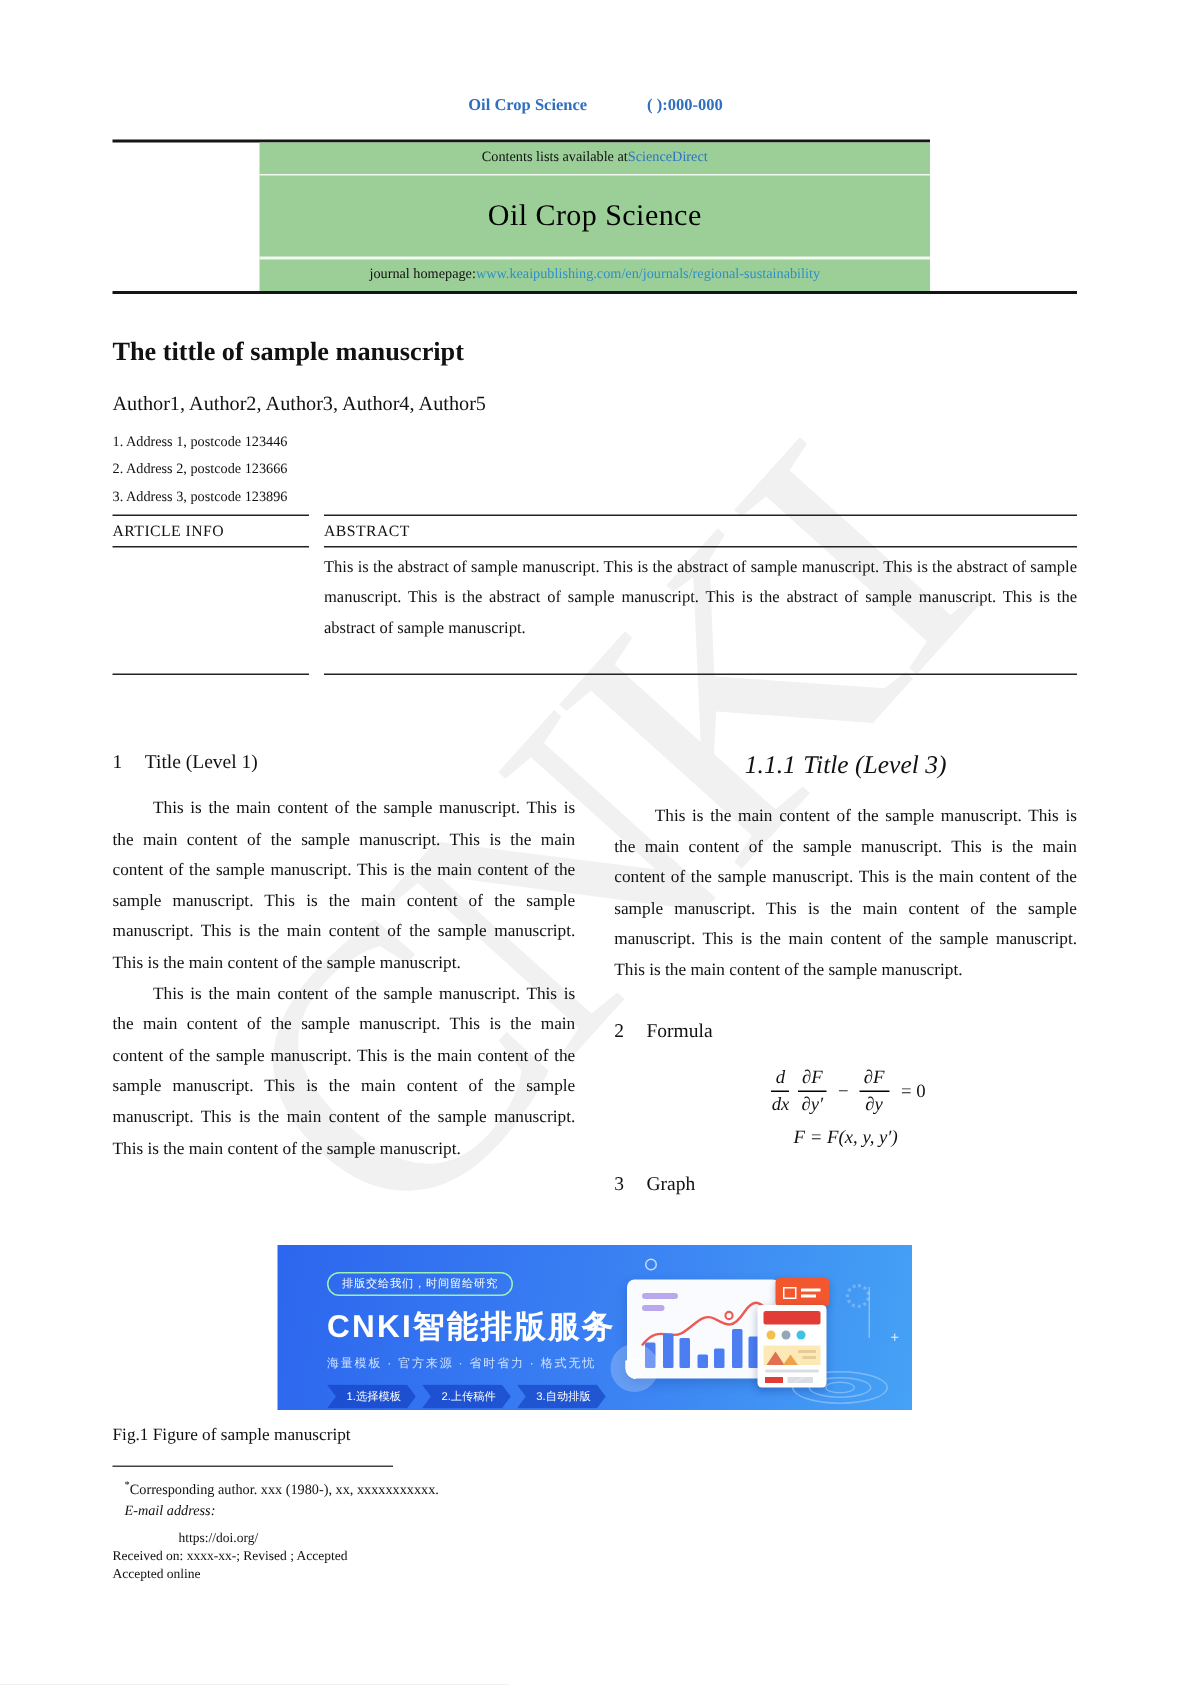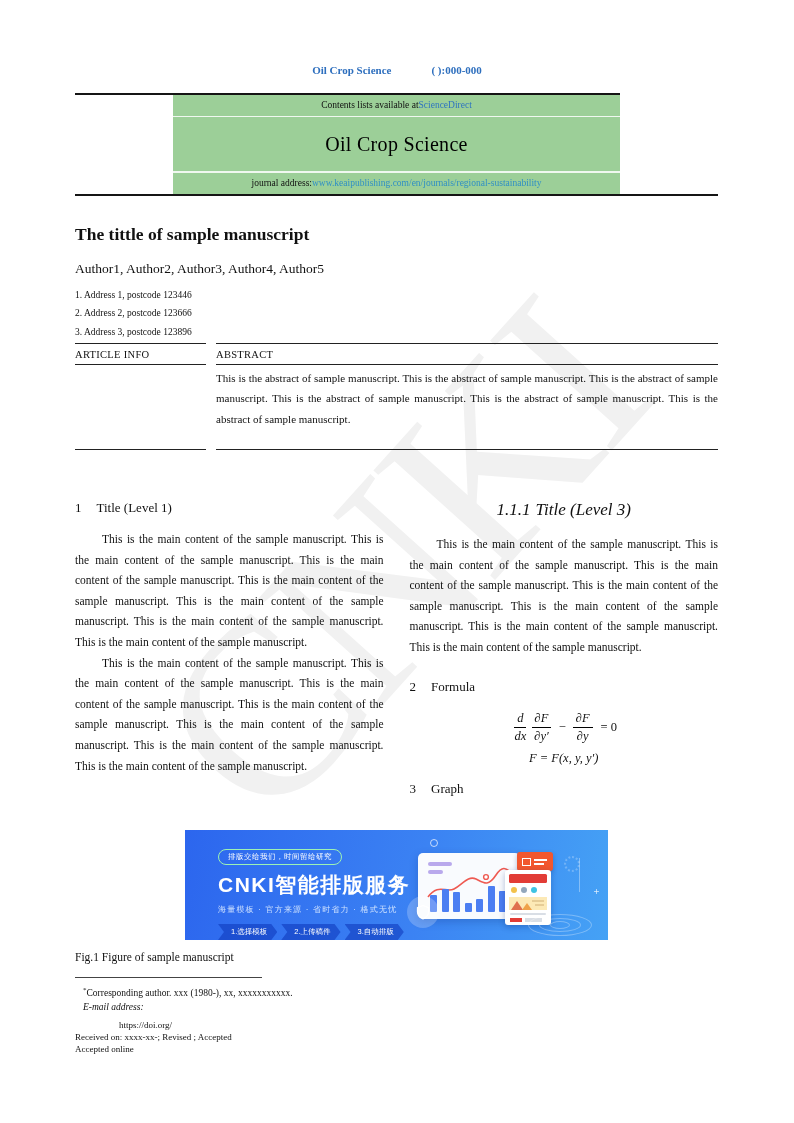--- a/index.html
+++ b/index.html
@@ -148,21 +148,21 @@
 
   <div class="masthead">
     <div class="mast-row">
       <span>Contents lists available at </span>
         <a class="link" href="#">ScienceDirect</a>
     </div>
     <div class="mast-sep"></div>
     <div class="mast-title">Oil Crop Science</div>
     <div class="mast-sep"></div>
     <div class="mast-row">
-      <span>journal address: </span>
+      <span>journal homepage: </span>
         <a class="link-teal" href="#">www.keaipublishing.com/en/journals/regional-sustainability</a>
     </div>
   </div>
 
   <div class="rule-thick"></div>
 
   <h1 class="title">The tittle of sample manuscript</h1>
   <div class="authors">Author1, Author2, Author3, Author4, Author5</div>
   <div class="addresses">
     <div>1. Address 1, postcode 123446</div>

